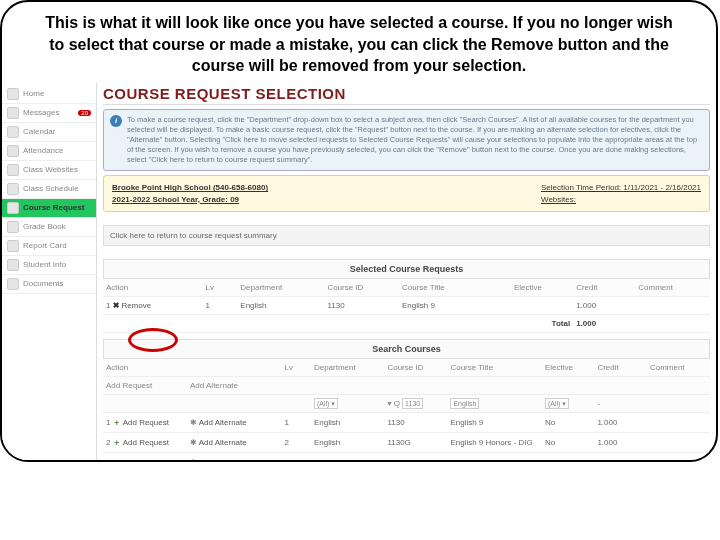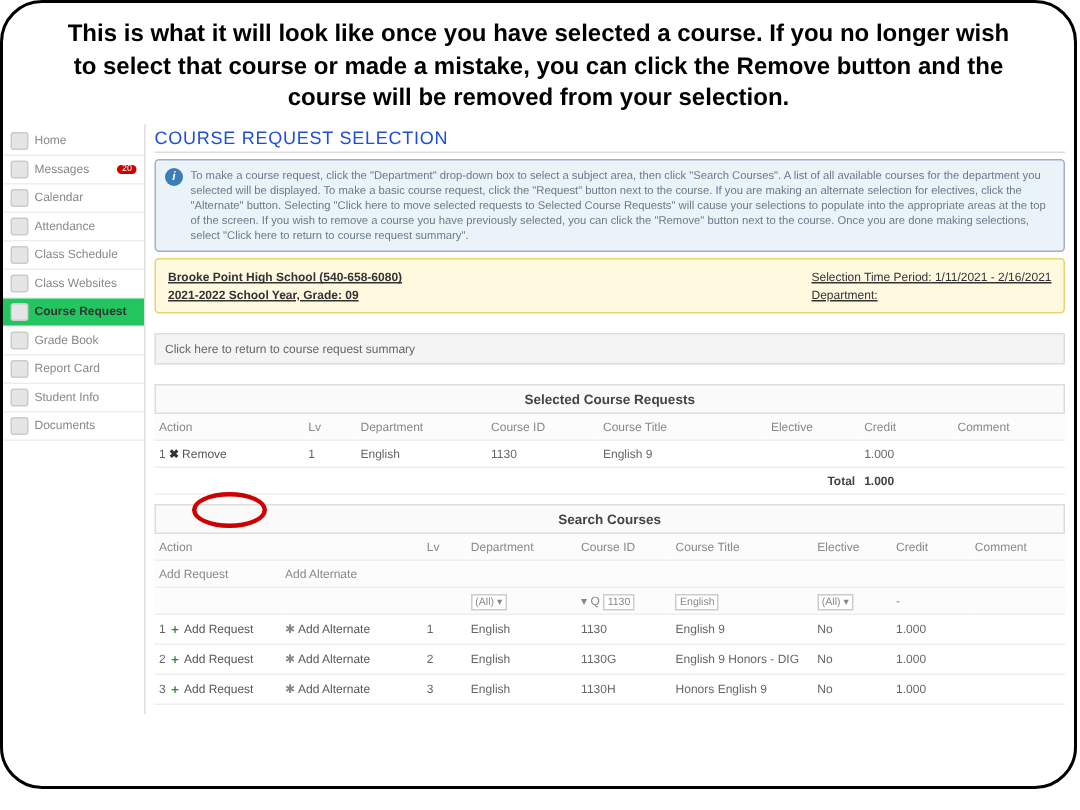--- a/index.html
+++ b/index.html
@@ -1,26 +1,26 @@
 <!DOCTYPE html>
 <html><head>
 <meta charset="utf-8">
 <style>
   * { box-sizing: border-box; margin: 0; padding: 0; }
   body { font-family: Arial, sans-serif; width: 720px; height: 540px; background: #fff; position: relative; overflow: hidden; }
-  .frame { border: 2px solid #000; border-radius: 28px; width: 718px; height: 526px; position: relative; overflow: hidden; }
+  .frame { border: 2px solid #000; border-radius: 28px; width: 718px; height: 462px; position: relative; overflow: hidden; }
   .heading { font-weight: bold; font-size: 16px; text-align: center; padding: 10px 40px 6px; line-height: 1.35; }
   .app { display: flex; font-size: 8px; color: #555; }
   .sidebar { width: 95px; background: #fff; border-right: 1px solid #ddd; padding-top: 2px; }
   .side-item { display: flex; align-items: center; padding: 3px 5px; gap: 4px; border-bottom: 1px solid #eee; cursor: pointer; color: #888; }
   .side-item.active { font-weight: bold; color: #333; background: #22c55e; }
   .side-icon { width: 12px; height: 12px; background: #e5e5e5; border: 1px solid #ccc; border-radius: 2px; flex-shrink: 0; }
   .badge { background: #c00; color: #fff; border-radius: 6px; font-size: 6px; padding: 0 3px; margin-left: auto; }
   .main { flex: 1; padding: 0 6px 6px; }
-  .title { font-size: 12px; font-weight: normal; color: #1d4ed8; letter-spacing: .5px; padding: 2px 0; border-bottom: 1px solid #ddd; }
+  .title { font-size: 15px; font-weight: bold; color: #7f1d1d; letter-spacing: .5px; padding: 2px 0; border-bottom: 1px solid #ddd; }
   .info-box { background: #eaf3f7; border: 1px solid #aac; border-radius: 3px; padding: 5px 6px; display: flex; gap: 5px; margin: 4px 0; color: #6a7a8a; font-size: 7.5px; line-height: 1.35; }
   .info-icon { width: 12px; height: 12px; border-radius: 50%; background: #3b7db5; color: #fff; text-align: center; line-height: 12px; font-style: italic; font-weight: bold; flex-shrink: 0; font-size: 8px; }
   .school-box { background: #fff9e0; border: 1px solid #e7d46a; border-radius: 3px; padding: 6px 8px; display: flex; justify-content: space-between; margin: 4px 0; color: #333; text-decoration: underline; }
   .school-left { font-weight: bold; line-height: 1.4; }
   .school-right { text-align: left; line-height: 1.4; }
   .return-bar { background: #f4f4f4; border: 1px solid #ddd; padding: 5px 6px; margin: 13px 0; color: #666; cursor: pointer; }
   .section-title { text-align: center; font-weight: bold; font-size: 9px; color: #444; background: #fafafa; border: 1px solid #ddd; padding: 4px; margin-top: 6px; }
   table { width: 100%; border-collapse: collapse; font-size: 8px; color: #666; table-layout: fixed; }
   th, td { padding: 4px 3px; text-align: left; border-bottom: 1px solid #eee; overflow: hidden; white-space: nowrap; }
   th { color: #888; font-weight: normal; background: #fcfcfc; }
@@ -52,25 +52,25 @@
         <div class="side-item">
           <span class="side-icon"></span>
           <span>Calendar</span>
         </div>
         <div class="side-item">
           <span class="side-icon"></span>
           <span>Attendance</span>
         </div>
         <div class="side-item">
           <span class="side-icon"></span>
+          <span>Class Websites</span>
+        </div>
+        <div class="side-item">
+          <span class="side-icon"></span>
           <span>Class Schedule</span>
-        </div>
-        <div class="side-item">
-          <span class="side-icon"></span>
-          <span>Class Websites</span>
         </div>
         <div class="side-item active">
           <span class="side-icon"></span>
           <span>Course Request</span>
         </div>
         <div class="side-item">
           <span class="side-icon"></span>
           <span>Grade Book</span>
         </div>
         <div class="side-item">
@@ -92,21 +92,21 @@
         <div class="info-icon">i</div>
         <div>To make a course request, click the "Department" drop-down box to select a subject area, then click "Search Courses". A list of all available courses for the department you selected will be displayed. To make a basic course request, click the "Request" button next to the course. If you are making an alternate selection for electives, click the "Alternate" button. Selecting "Click here to move selected requests to Selected Course Requests" will cause your selections to populate into the appropriate areas at the top of the screen. If you wish to remove a course you have previously selected, you can click the "Remove" button next to the course. Once you are done making selections, select "Click here to return to course request summary".</div>
       </div>
       <div class="school-box">
         <div class="school-left">
           <div>Brooke Point High School (540-658-6080)</div>
           <div>2021-2022 School Year, Grade: 09</div>
         </div>
         <div class="school-right">
           <div><span>Selection Time Period:</span> <span>1/11/2021 - 2/16/2021</span></div>
-          <div>Department:</div>
+          <div>Websites:</div>
         </div>
       </div>
       <div class="return-bar">Click here to return to course request summary</div>
 
       <div class="section-title">Selected Course Requests</div>
       <table>
         <colgroup>
             <col class="act">
             <col class="lv">
             <col class="dep">

